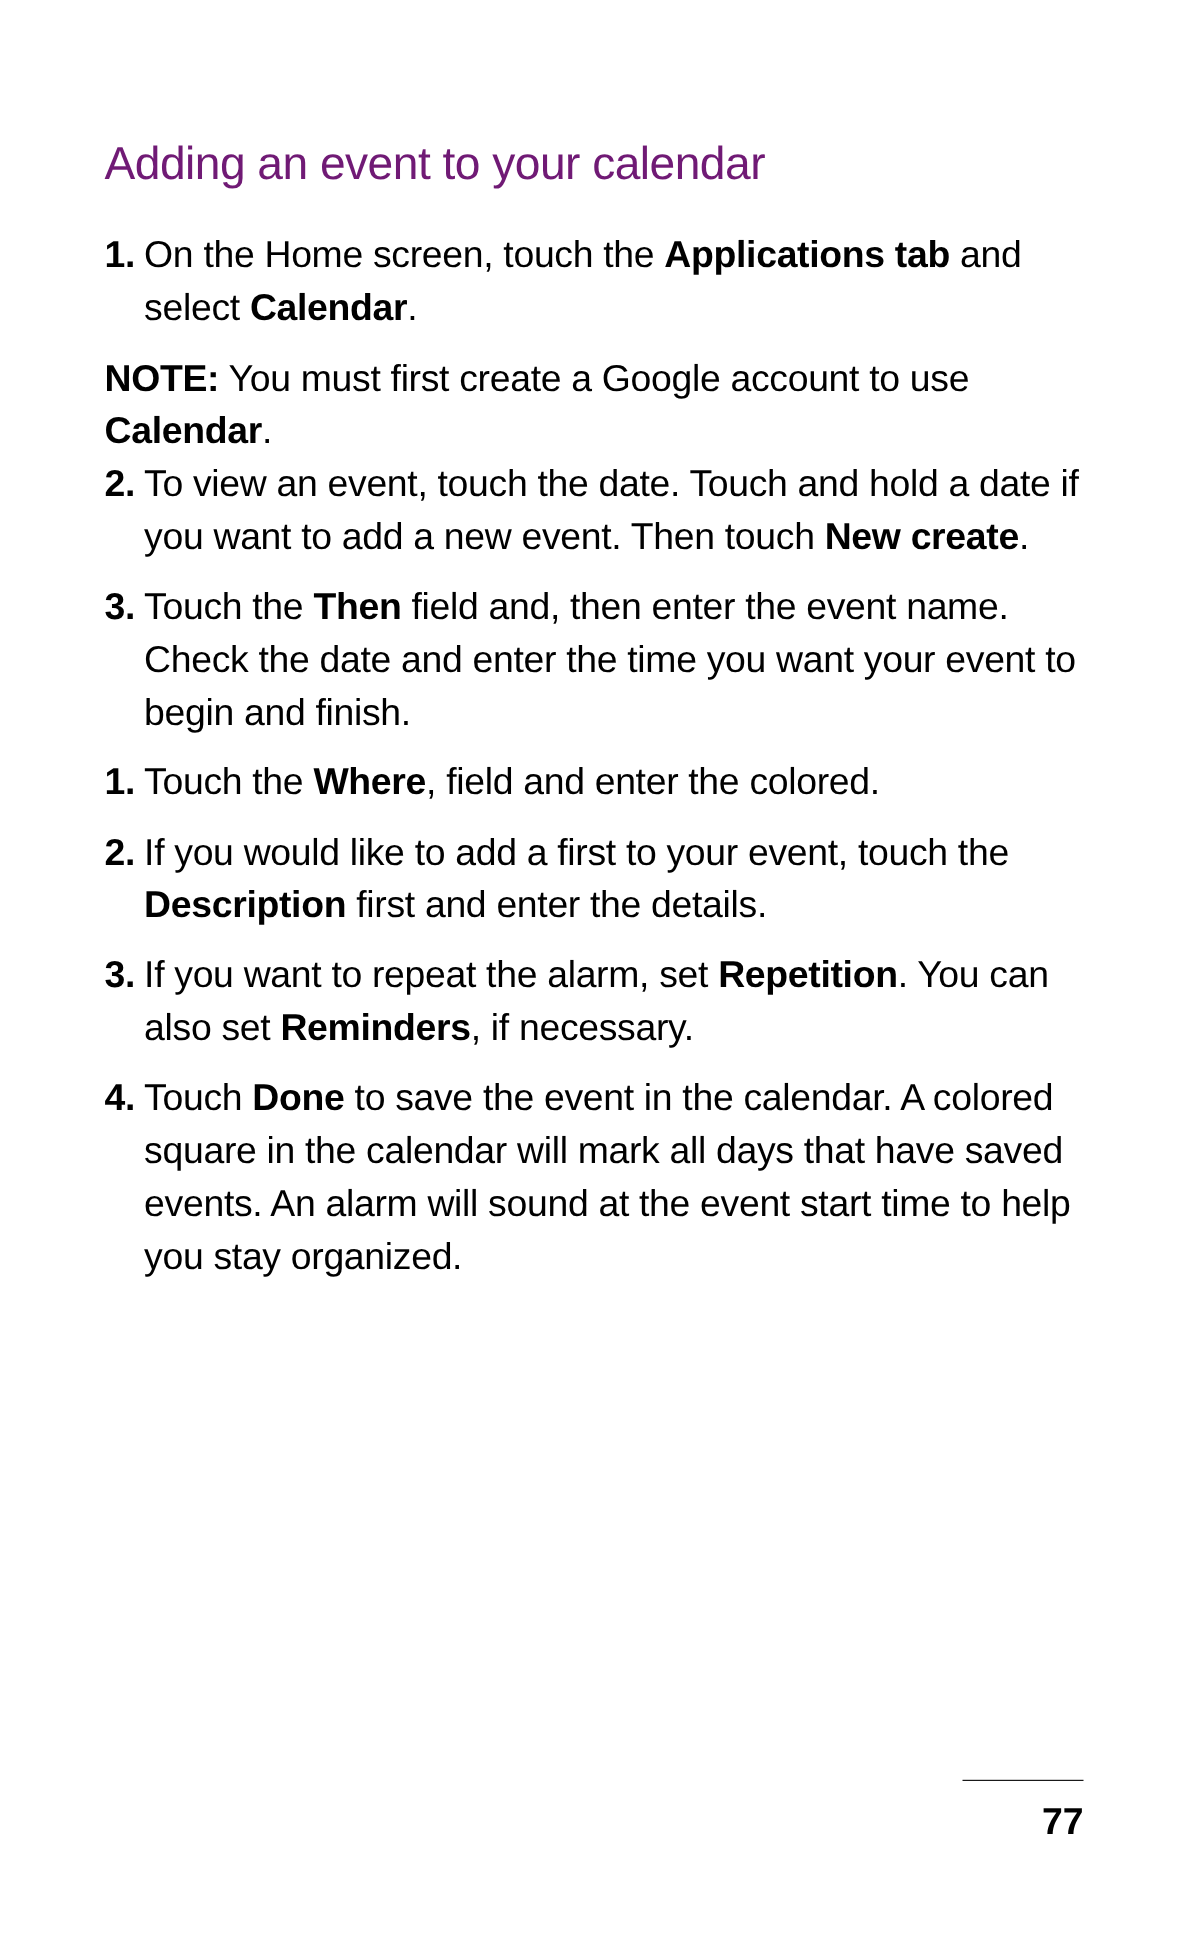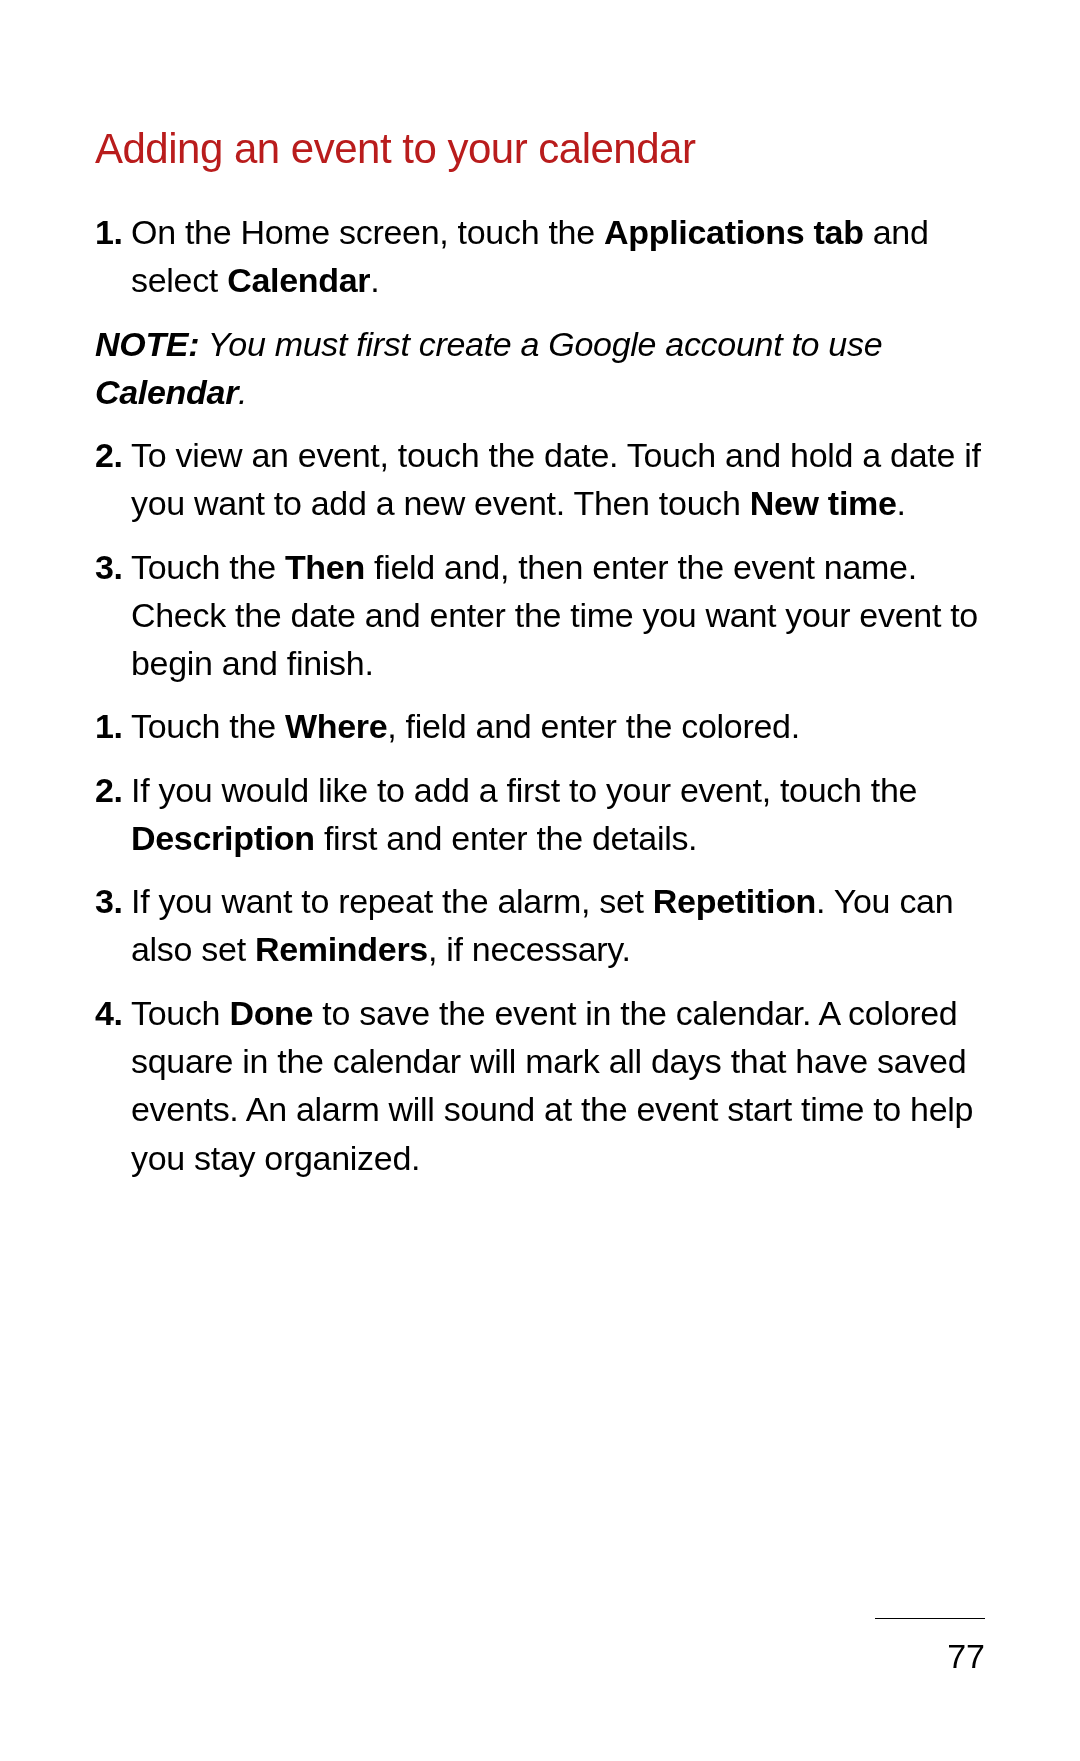--- a/index.html
+++ b/index.html
@@ -11,21 +11,21 @@
       width: 1080px;
       height: 1761px;
       background: #ffffff;
       font-family: "Helvetica Neue", Helvetica, Arial, sans-serif;
       font-weight: 300;
       color: #000000;
       position: relative;
       padding: 125px 95px 0 95px;
     }
     .heading {
-      color: #b91c1c;
+      color: #701a75;
       font-size: 42px;
       font-weight: 400;
       margin-bottom: 35px;
       letter-spacing: -0.5px;
     }
     .content {
       font-size: 34px;
       line-height: 1.42;
       letter-spacing: -0.3px;
     }
@@ -35,41 +35,39 @@
     }
     .list-num {
       font-weight: 600;
       min-width: 36px;
       flex-shrink: 0;
     }
     .list-text {
       flex: 1;
     }
     .note-block {
-      margin-bottom: 15px;
-      font-style: italic;
     }
     .bold {
       font-weight: 600;
     }
     .page-footer {
       position: absolute;
       bottom: 85px;
       right: 95px;
       text-align: right;
     }
     .footer-line {
       border-top: 1.5px solid #000;
       width: 110px;
       margin-left: auto;
       margin-bottom: 18px;
     }
     .page-number {
       font-size: 34px;
-      font-weight: 400;
+      font-weight: 700;
       text-align: right;
     }
   </style>
 </head>
 <body>
 
 <h2 class="heading">Adding an event to your calendar</h2>
 
 <div class="content">
 
@@ -77,21 +75,21 @@
     <span class="list-num">1.</span>
     <span class="list-text"><span>On the Home screen, touch the </span><span class="bold">Applications tab</span><span> and select </span><span class="bold">Calendar</span><span>.</span></span>
   </div>
 
   <div class="note-block">
     <span class="bold">NOTE:</span><span> You must first create a Google account to use </span><span class="bold">Calendar</span><span>.</span>
   </div>
 
   <div class="list-item">
     <span class="list-num">2.</span>
-    <span class="list-text"><span>To view an event, touch the date. Touch and hold a date if you want to add a new event. Then touch </span><span class="bold">New time</span><span>.</span></span>
+    <span class="list-text"><span>To view an event, touch the date. Touch and hold a date if you want to add a new event. Then touch </span><span class="bold">New create</span><span>.</span></span>
   </div>
 
   <div class="list-item">
     <span class="list-num">3.</span>
     <span class="list-text"><span>Touch the </span><span class="bold">Then</span><span> field and, then enter the event name. Check the date and enter the time you want your event to begin and finish.</span></span>
   </div>
 
   <div class="list-item">
     <span class="list-num">1.</span>
     <span class="list-text"><span>Touch the </span><span class="bold">Where</span><span>, field and enter the colored.</span></span>

